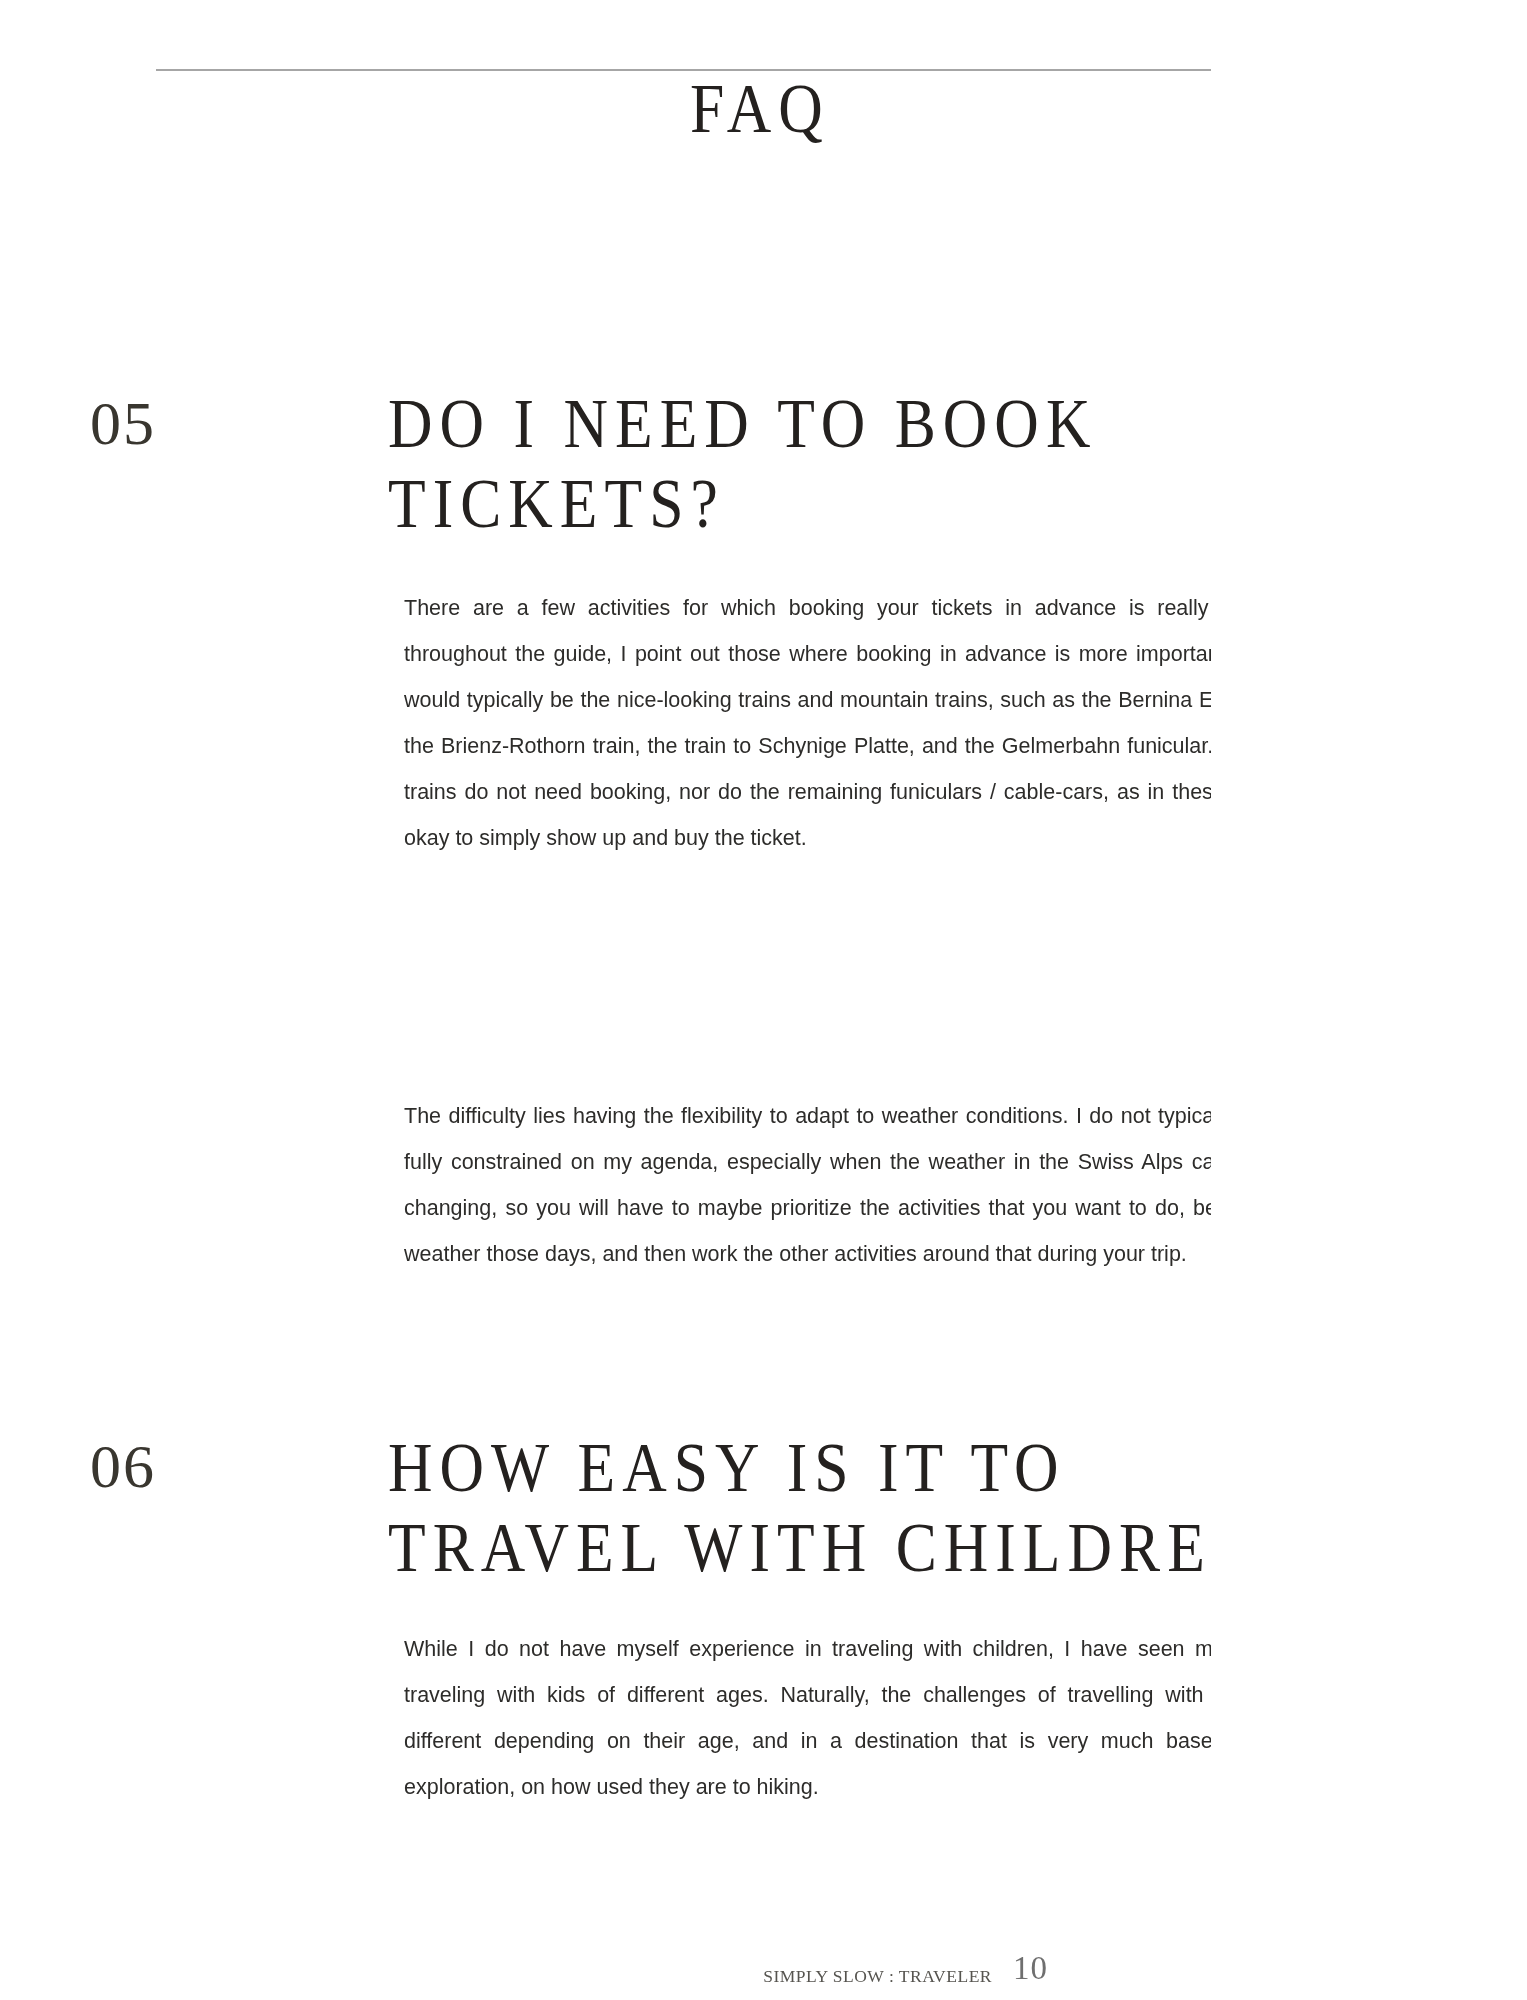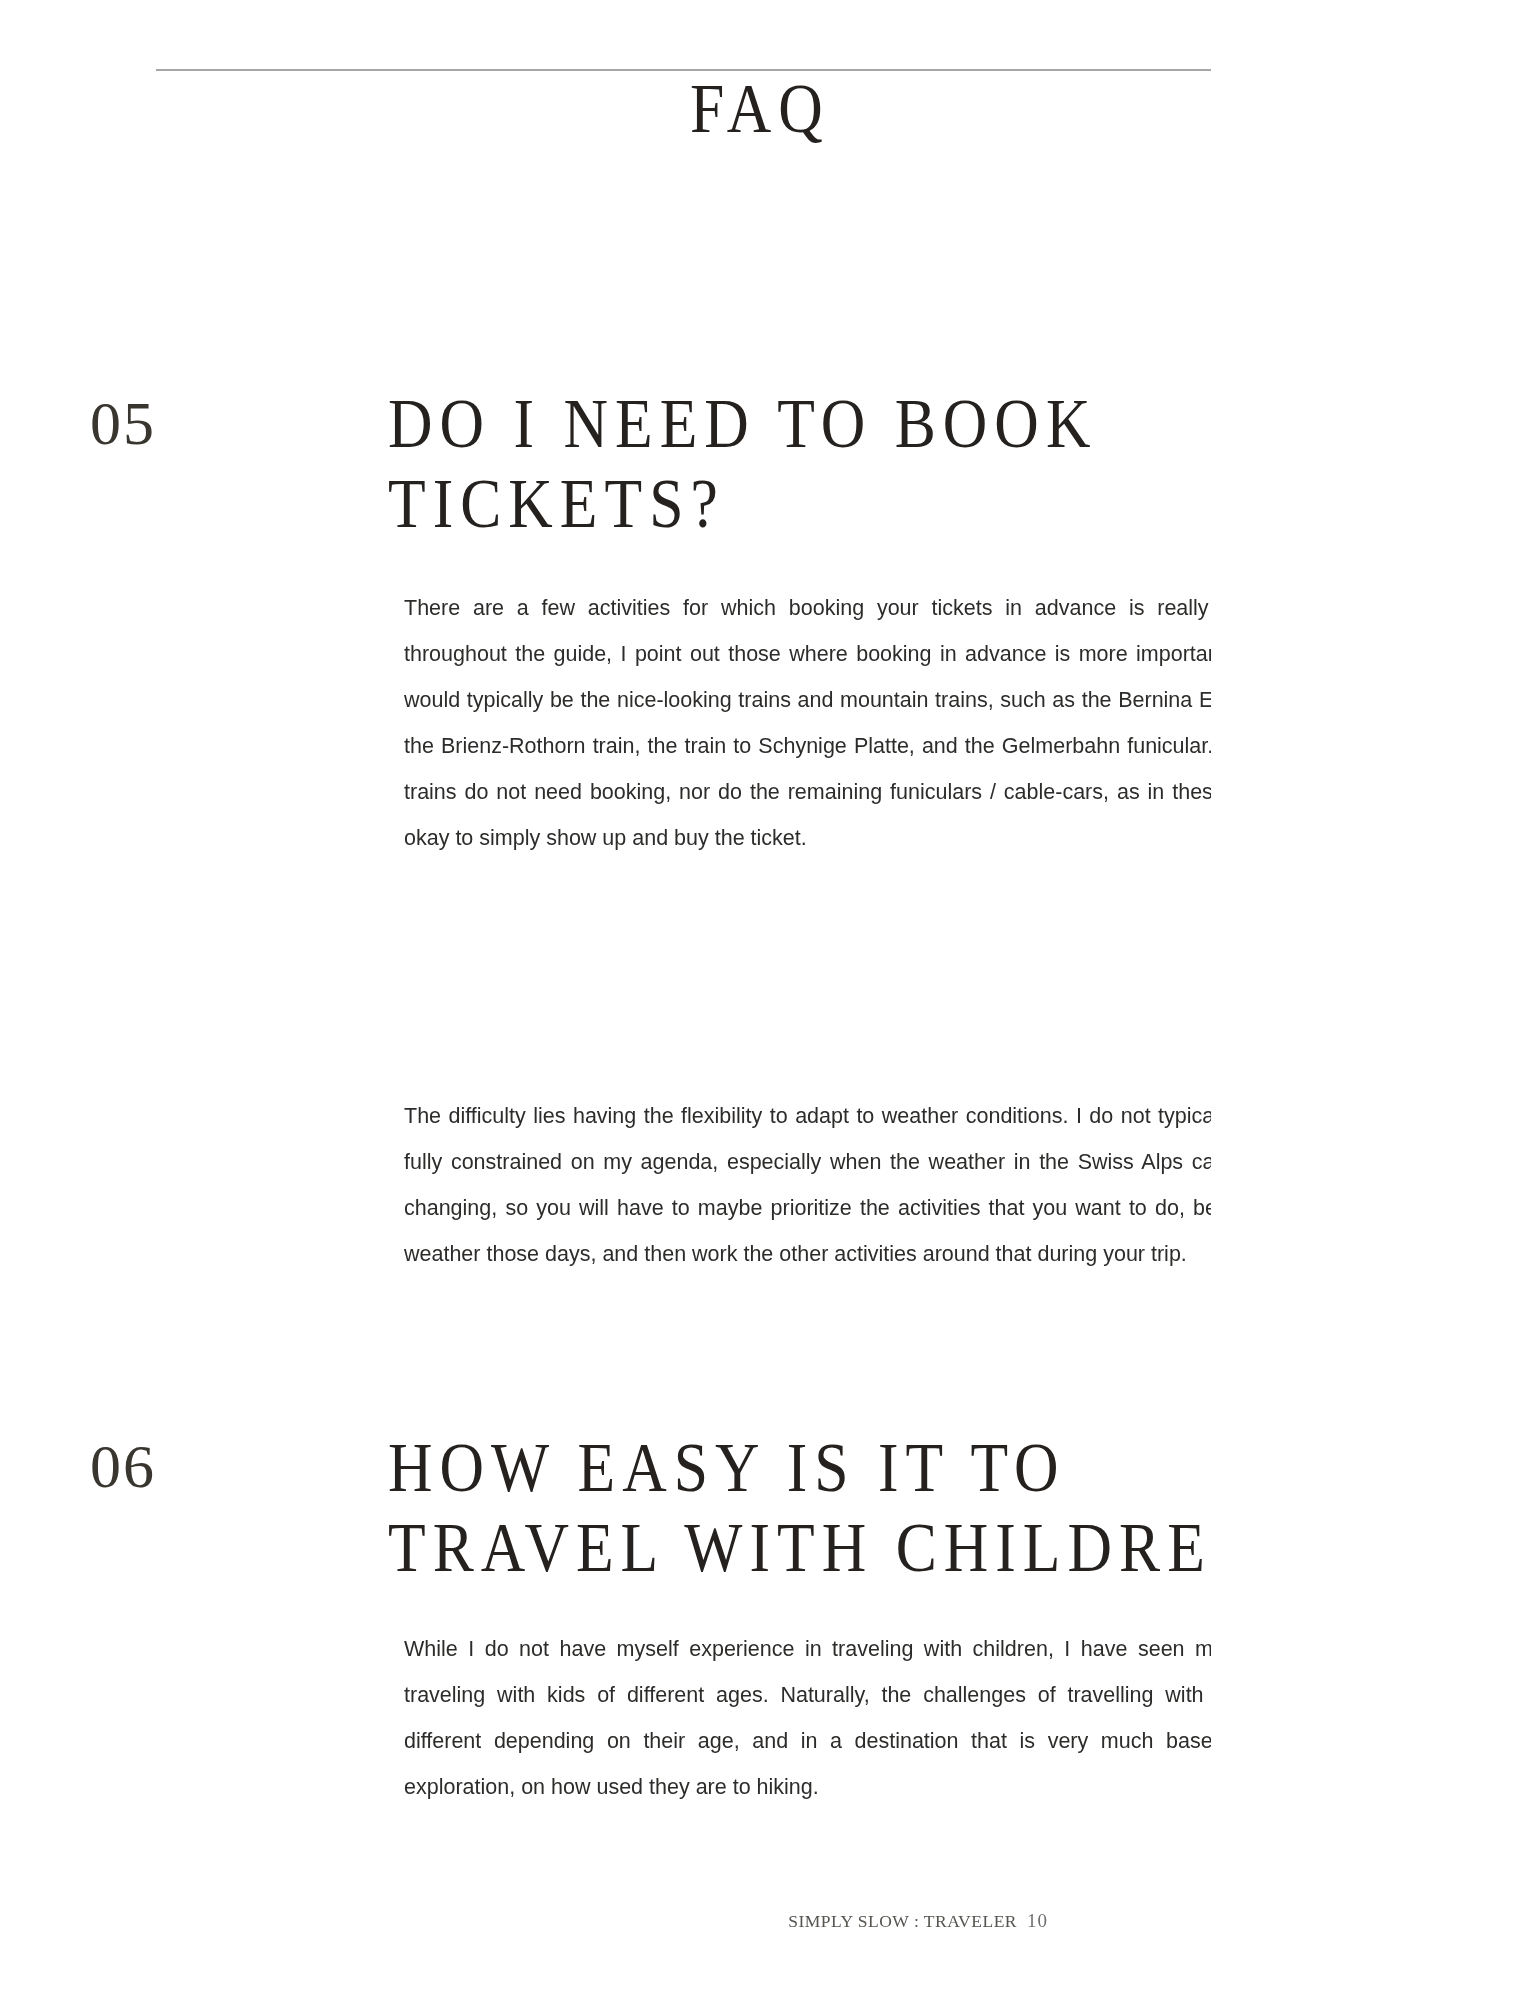--- a/index.html
+++ b/index.html
@@ -94,31 +94,32 @@
   .para-2 { top: 960px; }
   .para-3 { top: 1093px; }
   .para-4 { top: 1626px; }
 
   .footer {
     position: absolute;
     top: 1910px;
     right: 163px;
     display: flex;
     align-items: flex-end;
-    gap: 10px;
+    gap: 21px;
   }
   .footer-brand {
     font-size: 17.5px;
     letter-spacing: 0.5px;
     color: #56544f;
   }
   .footer-page-number {
-    font-size: 19px;
+    font-size: 33px;
     letter-spacing: 1px;
     color: #6f6f6f;
+    margin-top: 40px;
   }
 </style>
 </head>
 <body>
 
 <div class="page">
 
   <div class="accent-bar"></div>
 
   <div class="top-rule"></div>

